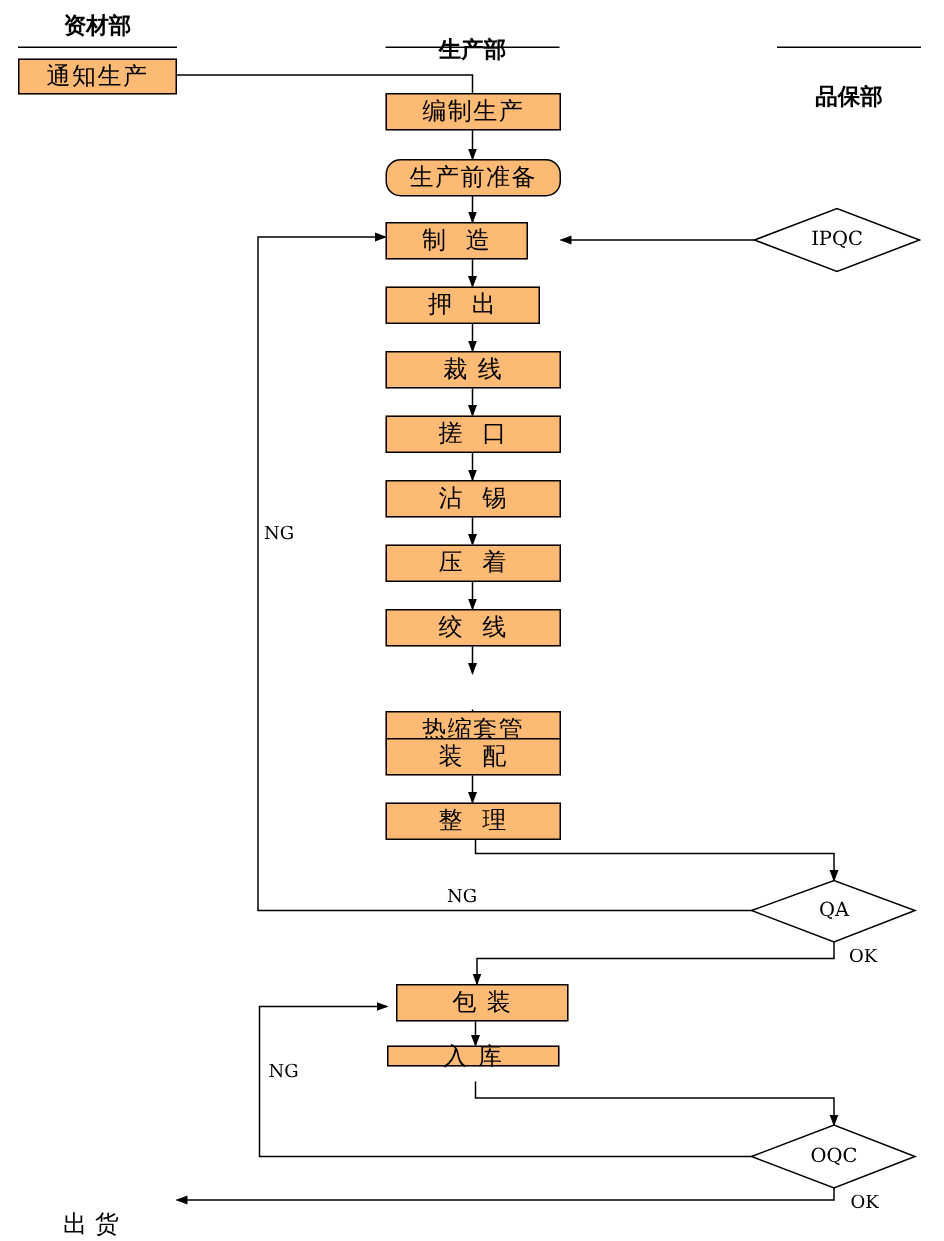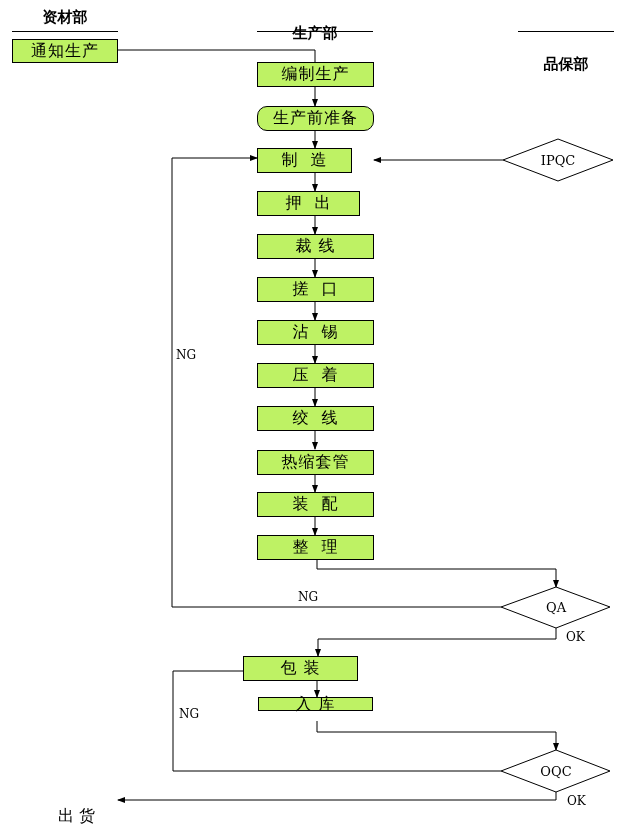--- a/index.html
+++ b/index.html
@@ -1,21 +1,21 @@
 <!DOCTYPE html>
 <html><head>
 <meta charset="utf-8">
 <style>
   html, body { margin: 0; padding: 0; background: #ffffff; }
   body { width: 629px; height: 827px; position: relative; overflow: hidden;
          font-family: "DejaVu Sans", sans-serif; color: #000; }
   #canvas { position: absolute; left: 0; top: 0; }
   .dept { position: absolute; font-weight: bold; font-size: 15px; text-align: center; }
   .dept-rule { position: absolute; height: 0; border-top: 1px solid #000; }
-  .box { position: absolute; box-sizing: border-box; border: 1px solid #000; background: #bef264;
+  .box { position: absolute; box-sizing: border-box; border: 1px solid #000; background: #fdba74;
          display: flex; align-items: center; justify-content: center;
          font-size: 16px; letter-spacing: 1px; white-space: pre; }
   .lbl { position: absolute; font-family: "DejaVu Serif", serif; font-size: 12px; }
   .dtext { position: absolute; font-family: "DejaVu Serif", serif; font-size: 13px;
            transform: translate(-50%, -50%); }
   .out { position: absolute; font-size: 16px; white-space: pre; }
 </style>
 </head>
 <body>
 
@@ -73,28 +73,28 @@
 <div class="box" style="left:12px;top:39px;width:106px;height:24px;">通知生产</div>
 <div class="box" style="left:257px;top:62px;width:117px;height:25px;">编制生产</div>
 <div class="box" style="left:257px;top:106px;width:117px;height:25px;border-radius:10px;">生产前准备</div>
 <div class="box" style="left:257px;top:148px;width:95px;height:25px;">制  造</div>
 <div class="box" style="left:257px;top:191px;width:103px;height:25px;">押  出</div>
 <div class="box" style="left:257px;top:234px;width:117px;height:25px;">裁 线</div>
 <div class="box" style="left:257px;top:277px;width:117px;height:25px;">搓  口</div>
 <div class="box" style="left:257px;top:320px;width:117px;height:25px;text-align:right;">沾  锡</div>
 <div class="box" style="left:257px;top:363px;width:117px;height:25px;">压  着</div>
 <div class="box" style="left:257px;top:406px;width:117px;height:25px;">绞  线</div>
-<div class="box" style="left:257px;top:450px;width:117px;height:25px;">热缩套管</div>
+<div class="box" style="left:257px;top:474px;width:117px;height:25px;">热缩套管</div>
 <div class="box" style="left:257px;top:492px;width:117px;height:25px;">装  配</div>
 <div class="box" style="left:257px;top:535px;width:117px;height:25px;">整  理</div>
-<div class="box" style="left:243px;top:656px;width:115px;height:25px;">包 装</div>
+<div class="box" style="left:264px;top:656px;width:115px;height:25px;">包 装</div>
 <div class="box" style="left:258px;top:697px;width:115px;height:14px;">入 库</div>
 
 <div class="dtext" style="left:558px;top:160px;">IPQC</div>
 <div class="dtext" style="left:556px;top:607px;">QA</div>
 <div class="dtext" style="left:556px;top:771px;">OQC</div>
 
 <div class="lbl" style="left:176px;top:348px;">NG</div>
 <div class="lbl" style="left:298px;top:590px;">NG</div>
 <div class="lbl" style="left:566px;top:630px;">OK</div>
 <div class="lbl" style="left:179px;top:707px;">NG</div>
 <div class="lbl" style="left:567px;top:794px;">OK</div>
-<div class="out" style="left:42px;top:806px;margin-left:16px;">出 货</div>
+<div class="out" style="left:42px;top:806px;">出 货</div>
 
 </body></html>

